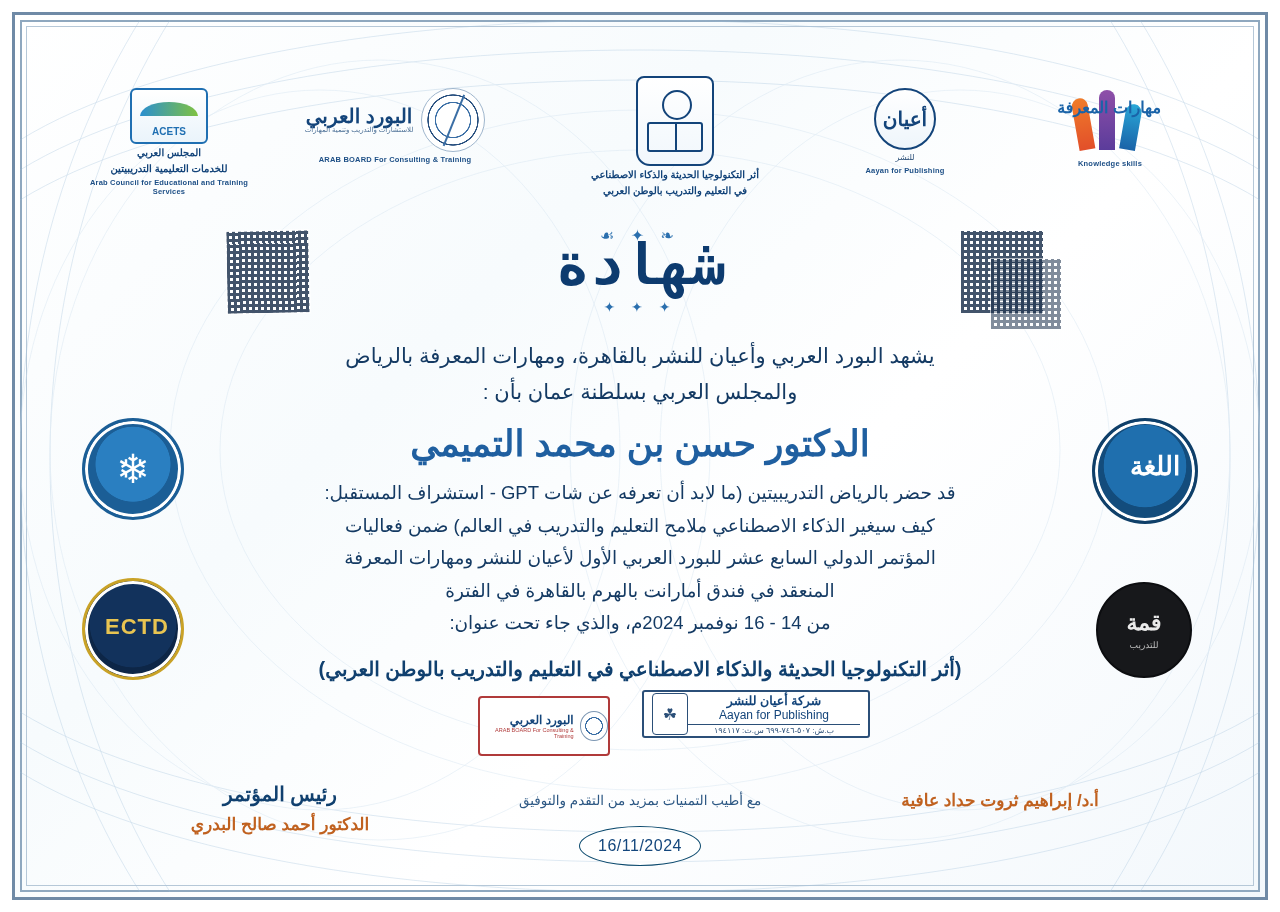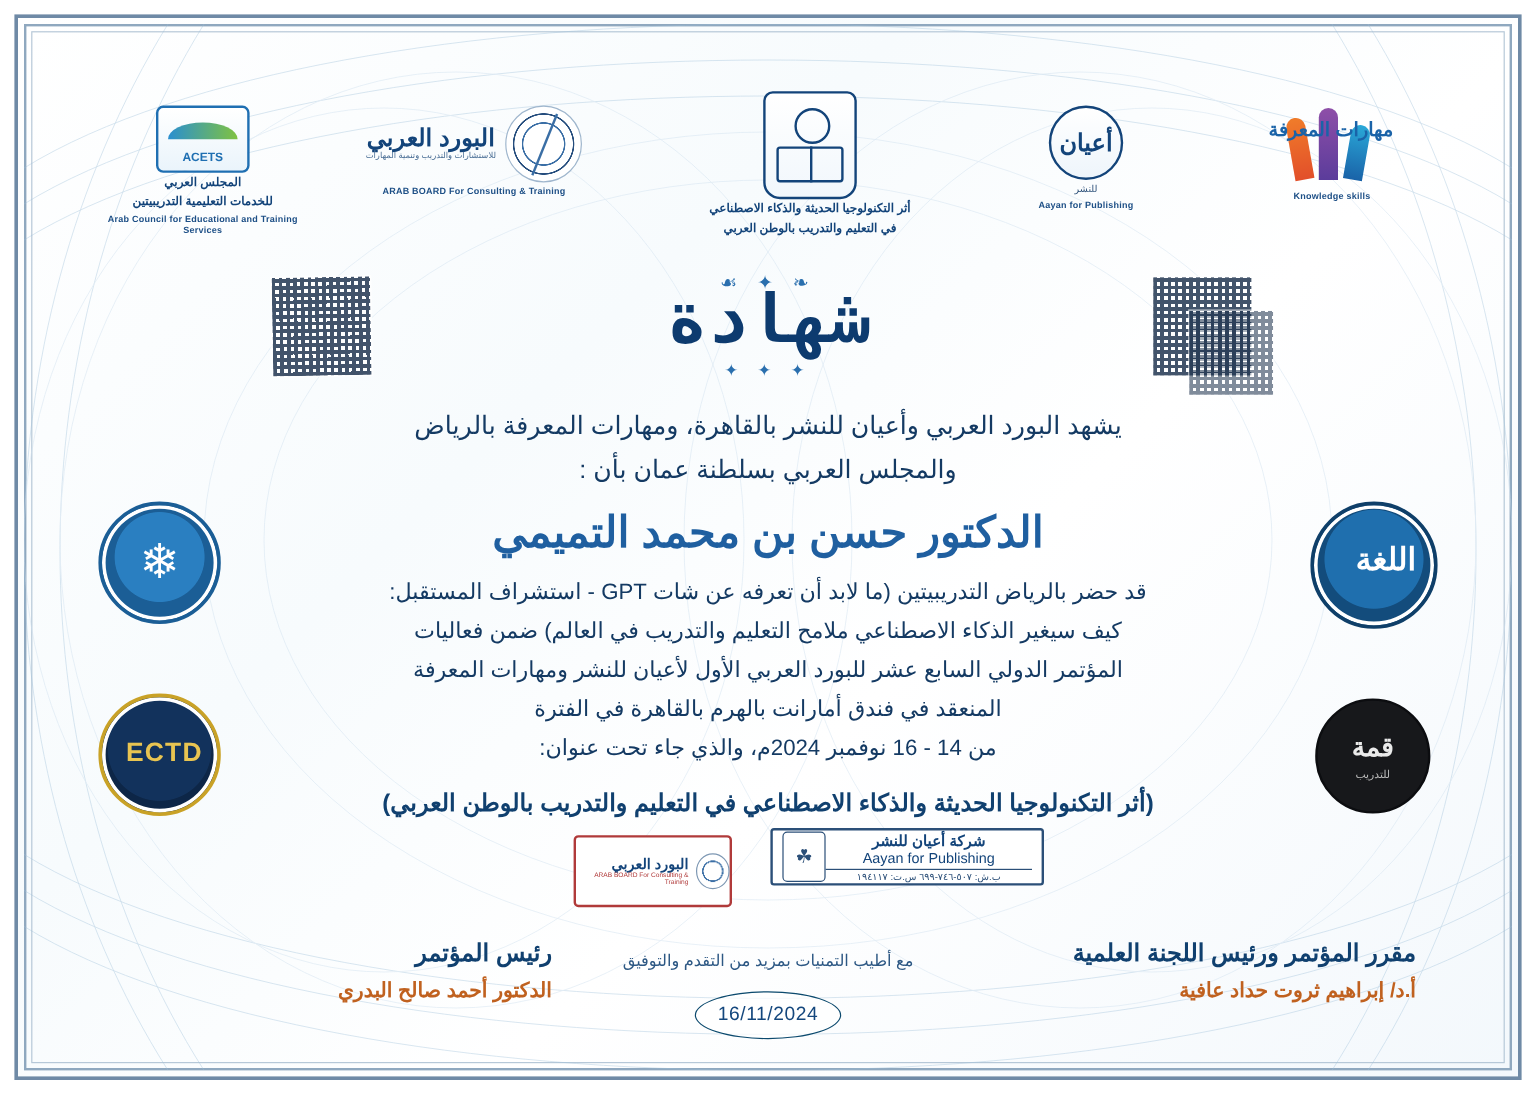--- a/index.html
+++ b/index.html
@@ -289,21 +289,21 @@
   .stamp-aayan .lines { text-align: center; flex: 1; }
   .stamp-aayan .a1 { font-size: 12.5px; font-weight: bold; color: #13447a; }
   .stamp-aayan .a2 { font-size: 12px; color: #13447a; }
   .stamp-aayan .a3 { font-size: 8px; color: #2b4f78; border-top: 1px solid #2b4f78; margin-top: 2px; padding-top: 1px;}
   .stamp-aayan .emblem {
     width: 34px; height: 40px; border: 1px solid #2b4f78; border-radius: 4px;
     display:flex;align-items:center;justify-content:center;color:#2b4f78;font-size:16px;
   }
 
   
-  .sig { position: absolute; }
+  .sig { position: absolute; text-align: center; }
   .sig .role { font-size: 20px; font-weight: bold; color: #10406f; }
   .sig .name { margin-top: 8px; font-size: 17px; font-weight: bold; color: #c0611f; }
 
   .sig-right { right: 70px; top: 752px; width: 360px; }
   .sig-left  { left: 70px;  top: 752px; width: 360px; }
 
   .wish {
     position: absolute; left: 0; right: 0; top: 762px; text-align: center;
     font-size: 13.5px; color: #2d5884;
   }
@@ -449,21 +449,20 @@
     <div class="stamp-aayan">
       <div class="lines">
         <div class="a1">شركة أعيان للنشر</div>
         <div class="a2">Aayan for Publishing</div>
         <div class="a3">ب.ش: ٥٠٧-٧٤٦-٦٩٩ س.ت: ١٩٤١١٧</div>
       </div>
       <div class="emblem">☘</div>
     </div>
 
     <div class="sig sig-right">
-      <div class="role">مقرر المؤتمر ورئيس اللجنة العلمية</div>
       <div class="name">أ.د/ إبراهيم ثروت حداد عافية</div>
     </div>
 
     <div class="sig sig-left">
       <div class="role">رئيس المؤتمر</div>
       <div class="name">الدكتور أحمد صالح البدري</div>
     </div>
 
     <div class="wish">مع أطيب التمنيات بمزيد من التقدم والتوفيق</div>
 

